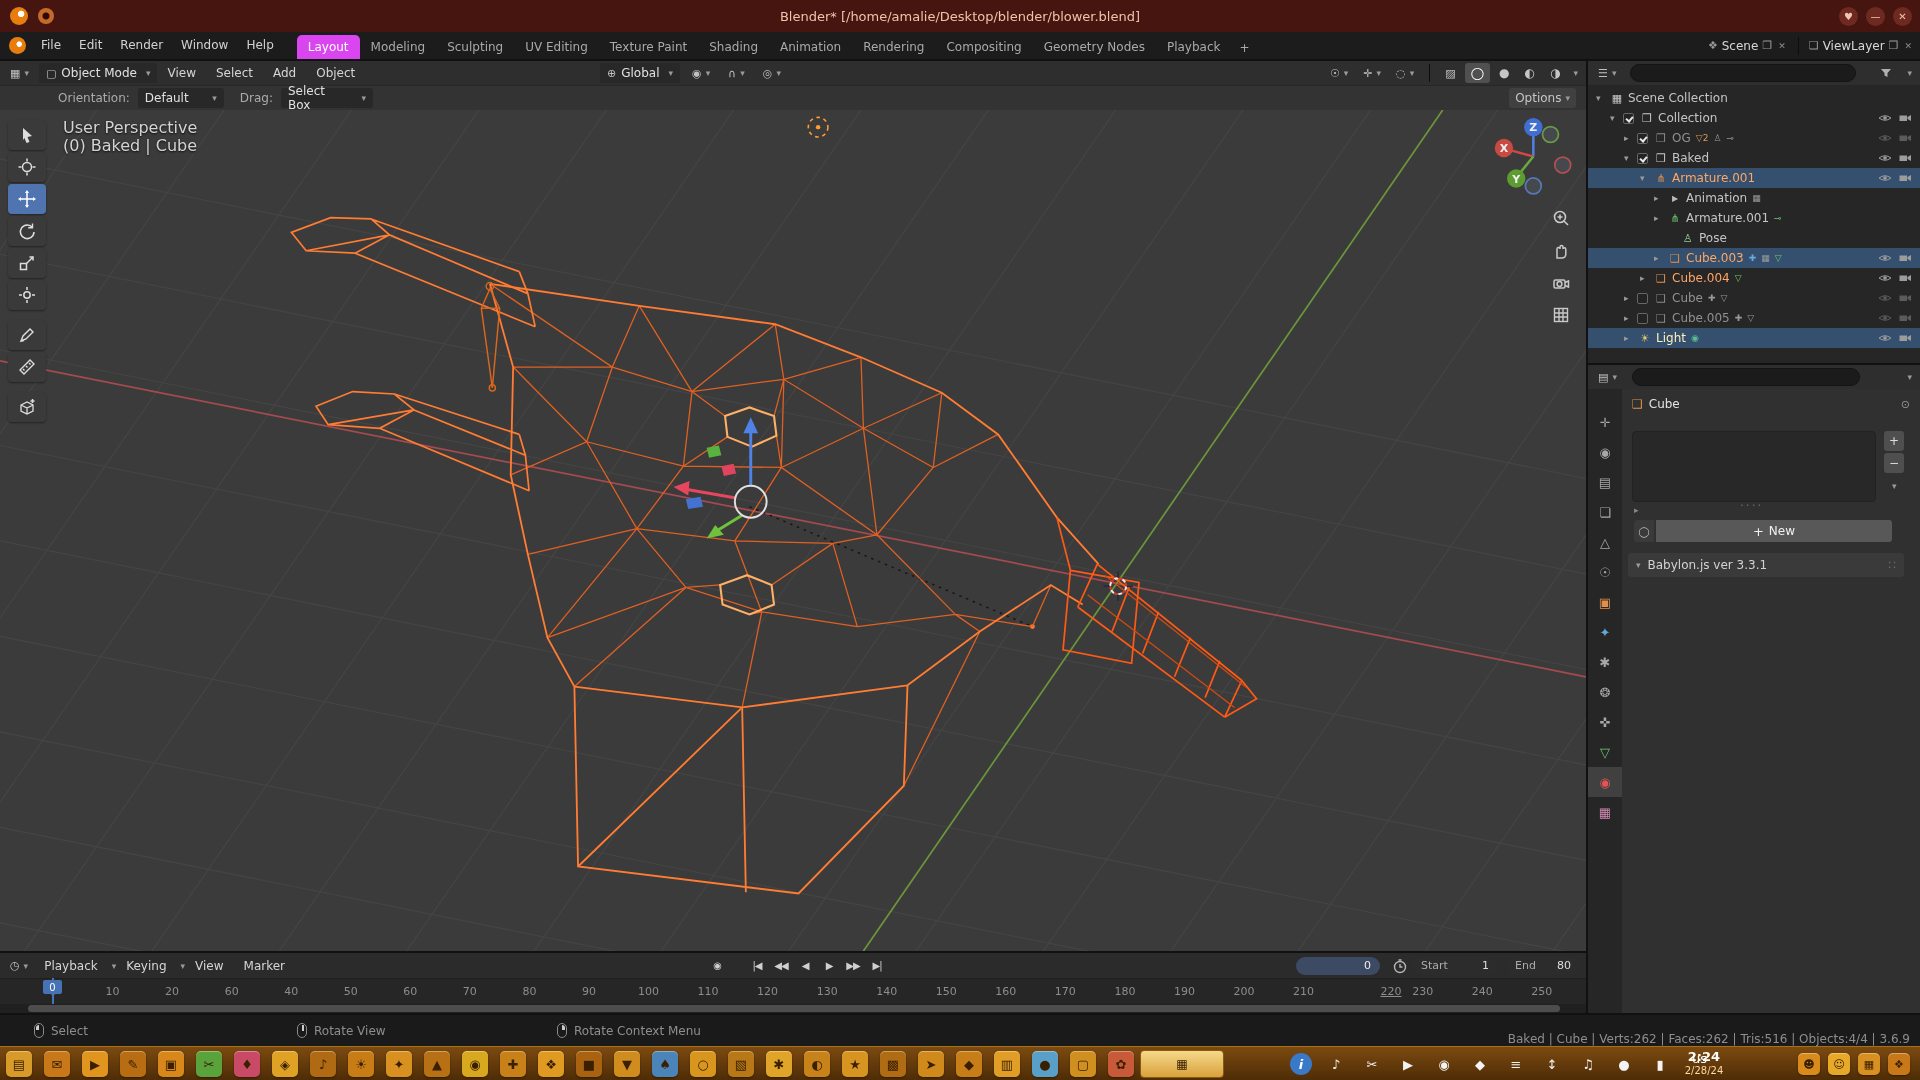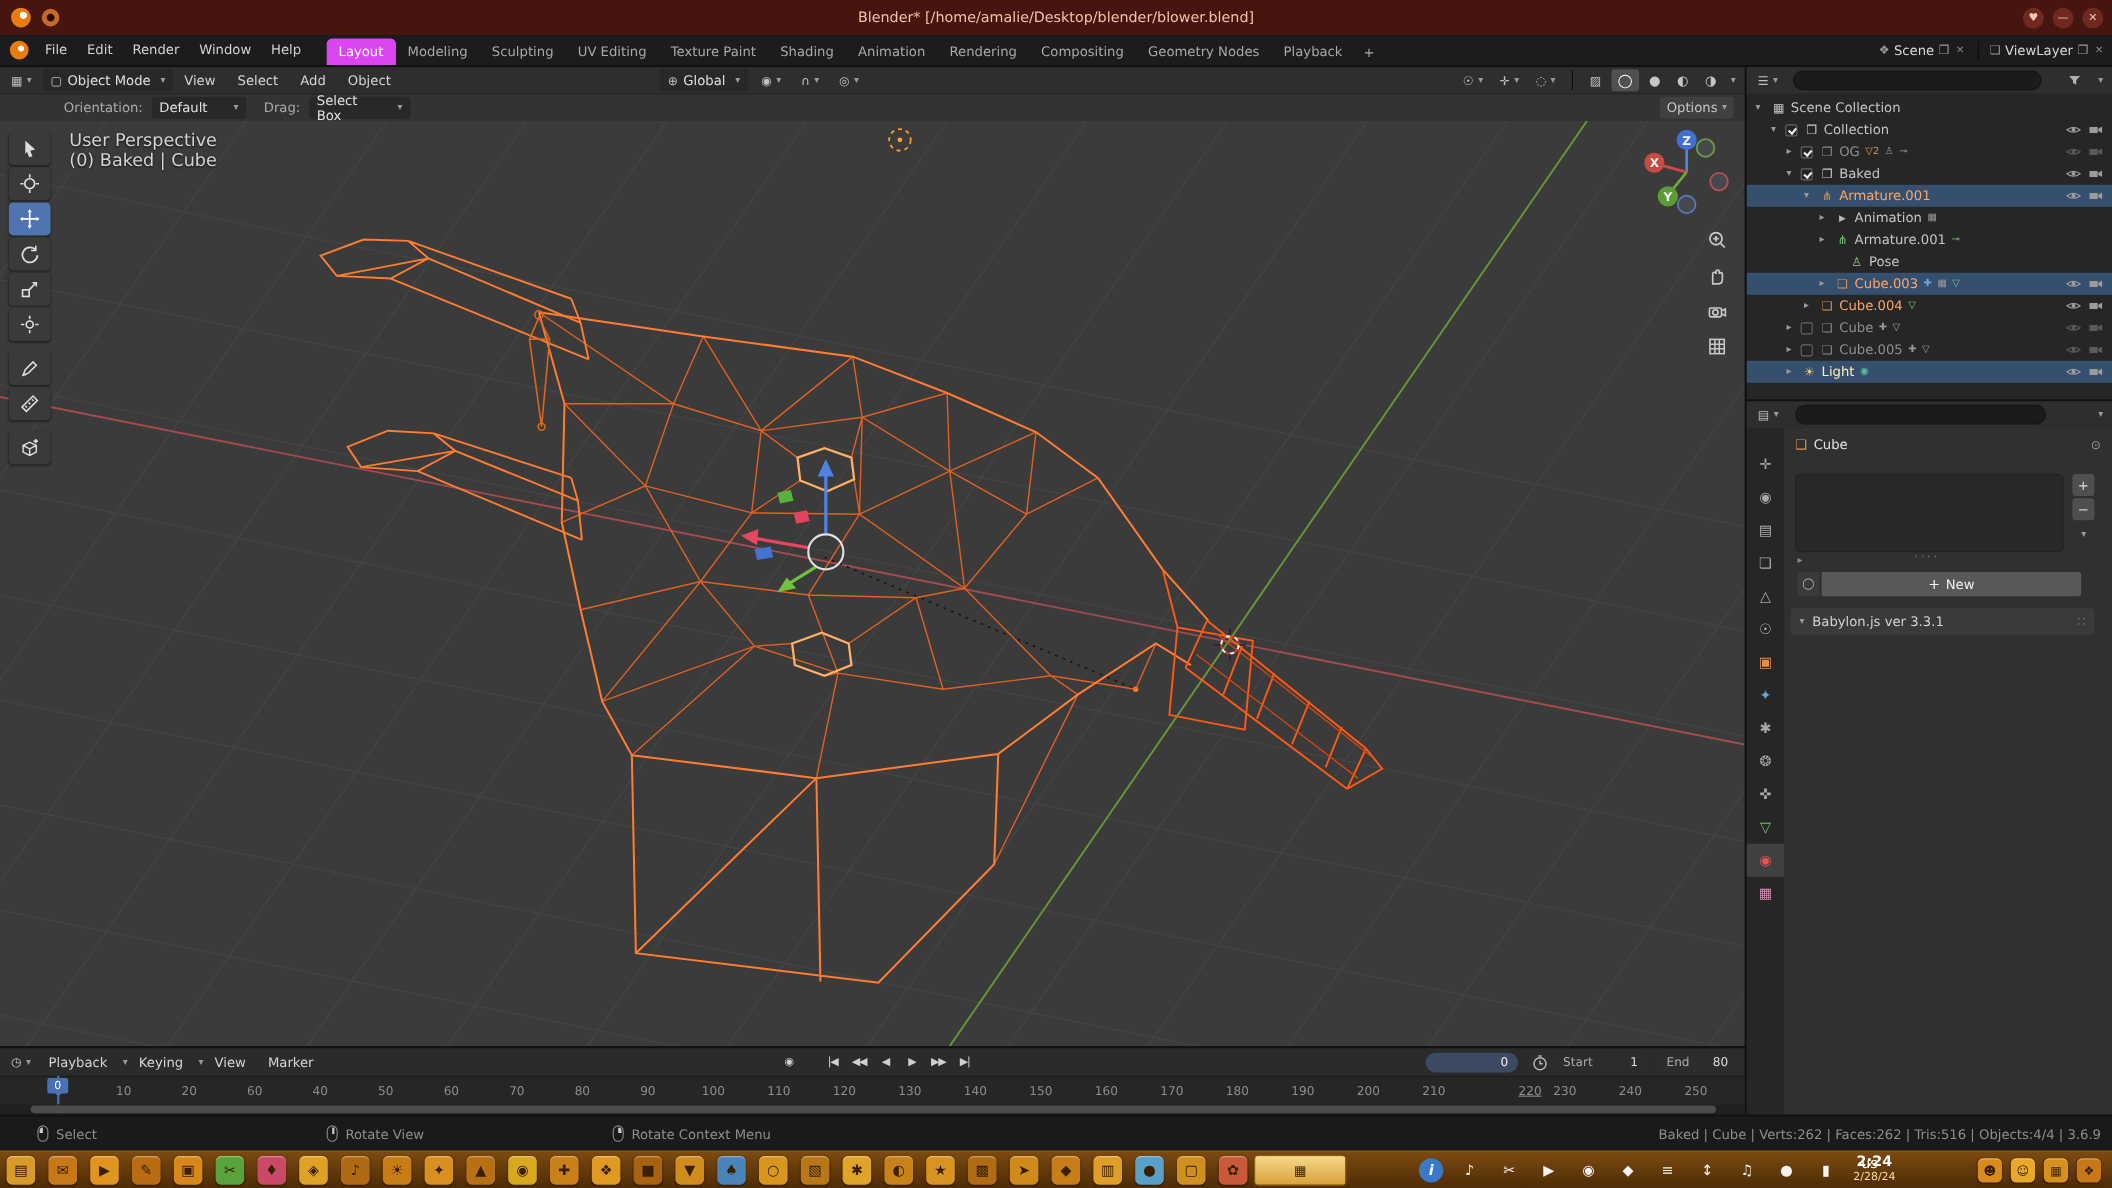--- a/index.html
+++ b/index.html
@@ -84,21 +84,21 @@
   .playhead-line{position:absolute;left:52px;top:25px;width:2px;height:35px;background:#4772b3}
   .playhead-box{position:absolute;left:43px;top:27px;width:19px;height:14px;background:#4772b3;border-radius:2px;color:#fff;font-size:10px;display:flex;align-items:center;justify-content:center}
   
   .statusbar{position:absolute;left:0;top:1015px;width:1920px;height:31px;background:#1a1a1a}
   .hint{position:absolute;top:0;height:31px;display:flex;align-items:center;color:#8e8e8e;font-size:12px}
   .mouse{width:10px;height:15px;border:1px solid #8a8a8a;border-radius:5px;position:relative;display:inline-block;margin-right:7px}
   .mouse i{position:absolute;top:1px;background:#cdcdcd}
   .m-l i{left:1px;width:3px;height:5px;border-radius:3px 0 0 0}
   .m-m i{left:3.5px;width:2px;height:6px}
   .m-r i{right:1px;width:3px;height:5px;border-radius:0 3px 0 0}
-  .stats{position:absolute;right:10px;top:0;height:31px;display:flex;align-items:center;color:#8e8e8e}
+  .stats{position:absolute;right:10px;top:0;height:31px;display:flex;align-items:flex-end;color:#8e8e8e}
   
   .taskbar{position:absolute;left:0;top:1046px;width:1920px;height:34px;background:linear-gradient(#7c4a10,#4e2c06);border-top:1px solid #a87018}
   .ttile{width:26px;height:26px;border-radius:5px;display:flex;align-items:center;justify-content:center;color:#3a2000;font-size:13px;font-weight:bold;box-shadow:inset 0 1px 0 rgba(255,255,255,.35),0 1px 2px rgba(0,0,0,.4)}
   .tb-left{position:absolute;left:6px;top:4px;display:flex;gap:12px}
   .tb-active{position:absolute;left:1140px;top:3px;width:84px;height:28px;border-radius:4px;background:linear-gradient(#f5d98a,#d9a13c);border:1px solid #8a5a10;display:flex;align-items:center;justify-content:center;color:#3a2000;font-weight:bold}
   .tb-tray{position:absolute;left:1290px;top:4px;display:flex;gap:12px;align-items:center}
   .tray{width:24px;height:26px;display:flex;align-items:center;justify-content:center;color:#f3f3f3;font-size:13px}
   .tray.tile{border-radius:50%;color:#fff;font-style:italic;font-weight:bold;height:22px;width:22px;align-self:center}
   .tb-us{position:absolute;left:1692px;top:0;height:22px;display:flex;align-items:center;color:#fff;font-size:13px}
   .tb-clock{position:absolute;left:1671px;top:0;width:66px;height:32px;display:flex;flex-direction:column;align-items:center;justify-content:center;color:#fff;line-height:1.15}

